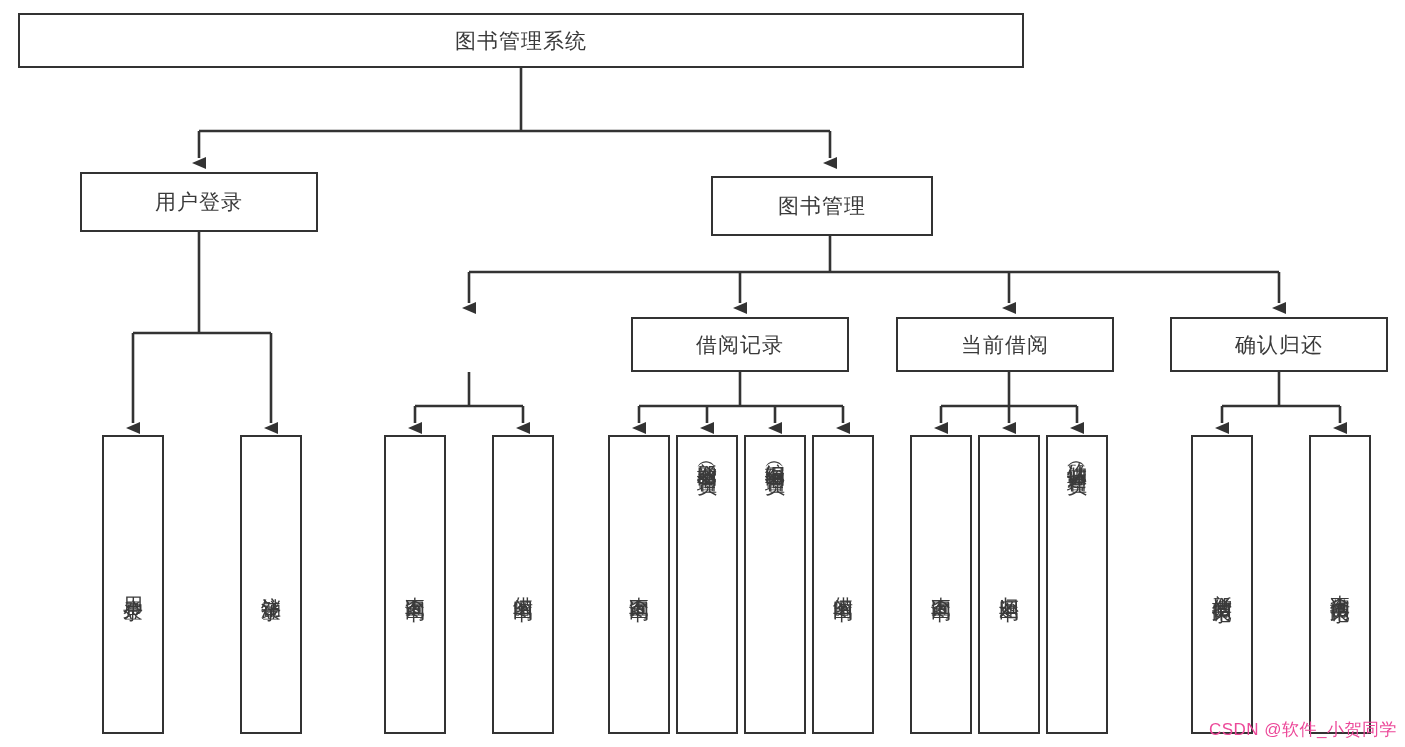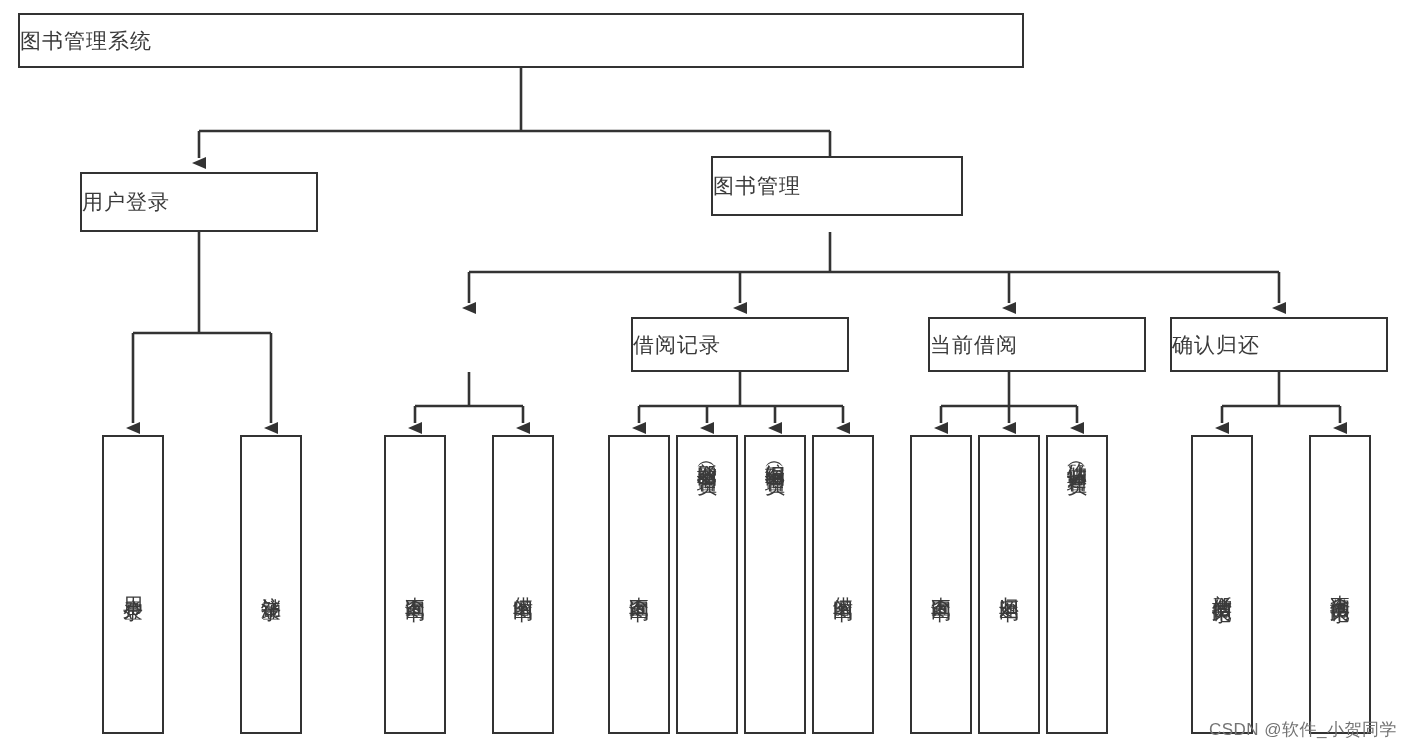--- a/index.html
+++ b/index.html
@@ -25,21 +25,21 @@
     height: 747px;
     pointer-events: none;
   }
   .node {
     position: absolute;
     box-sizing: border-box;
     border: 2px solid #333333;
     background: #ffffff;
     display: flex;
     align-items: center;
-    justify-content: flex-start;
+    justify-content: center;
     color: #3a3a3a;
   }
   .node.horiz {
     font-size: 21px;
     letter-spacing: 1px;
   }
   .node.vert {
     align-items: flex-start;
     justify-content: center;
     padding-top: 10px;
@@ -55,21 +55,21 @@
   }
   .node.vert.centered {
     align-items: center;
     padding-top: 0;
   }
   #watermark {
     position: absolute;
     right: 8px;
     bottom: 6px;
     font-size: 17px;
-    color: #737373;
+    color: #ec4899;
     letter-spacing: 0.5px;
     white-space: nowrap;
   }
 </style>
 </head>
 <body>
 
 <div id="canvas">
 
   <svg class="edges" viewBox="0 0 1405 747">
@@ -122,28 +122,28 @@
     </g>
   </svg>
 
   <div class="node horiz" style="left:18px; top:13px; width:1006px; height:55px;">
     <span>图书管理系统</span>
   </div>
 
   <div class="node horiz" style="left:80px; top:172px; width:238px; height:60px;">
     <span>用户登录</span>
   </div>
-  <div class="node horiz" style="left:711px; top:156px; width:252px; height:60px;">
+  <div class="node horiz" style="left:711px; top:176px; width:222px; height:60px;">
     <span>图书管理</span>
   </div>
 
   <div class="node horiz" style="left:631px; top:317px; width:218px; height:55px;">
     <span>借阅记录</span>
   </div>
-  <div class="node horiz" style="left:928px; top:317px; width:218px; height:55px;">
+  <div class="node horiz" style="left:896px; top:317px; width:218px; height:55px;">
     <span>当前借阅</span>
   </div>
   <div class="node horiz" style="left:1170px; top:317px; width:218px; height:55px;">
     <span>确认归还</span>
   </div>
 
   <div class="node vert centered" style="left:102px; top:435px; width:62px; height:299px;">
     <span class="vlabel">用户登录</span>
   </div>
   <div class="node vert centered" style="left:240px; top:435px; width:62px; height:299px;">

